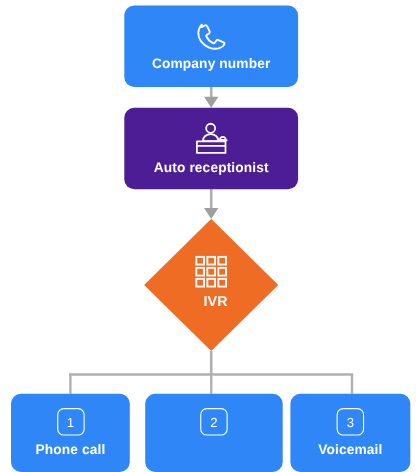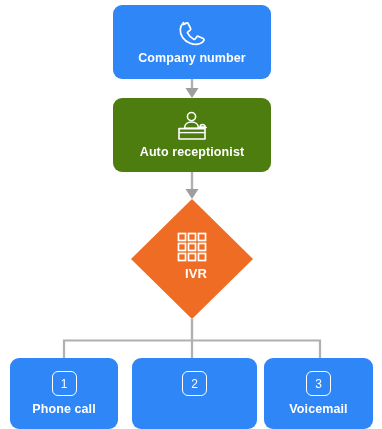--- a/index.html
+++ b/index.html
@@ -33,21 +33,21 @@
     box-sizing: border-box;
     display: flex;
     flex-direction: column;
     align-items: center;
     justify-content: center;
   }
   .box {
     border-radius: 9px;
   }
   .box-blue { background: #2f86f6; }
-  .box-orange { background: #4d7c0f; }
+  .box-orange { background: #4c1d95; }
 
   .node-label {
     color: #ffffff;
     font-weight: bold;
     font-size: 12.5px;
     line-height: 1.1;
     text-align: center;
     white-space: nowrap;
     letter-spacing: 0.1px;
   }

